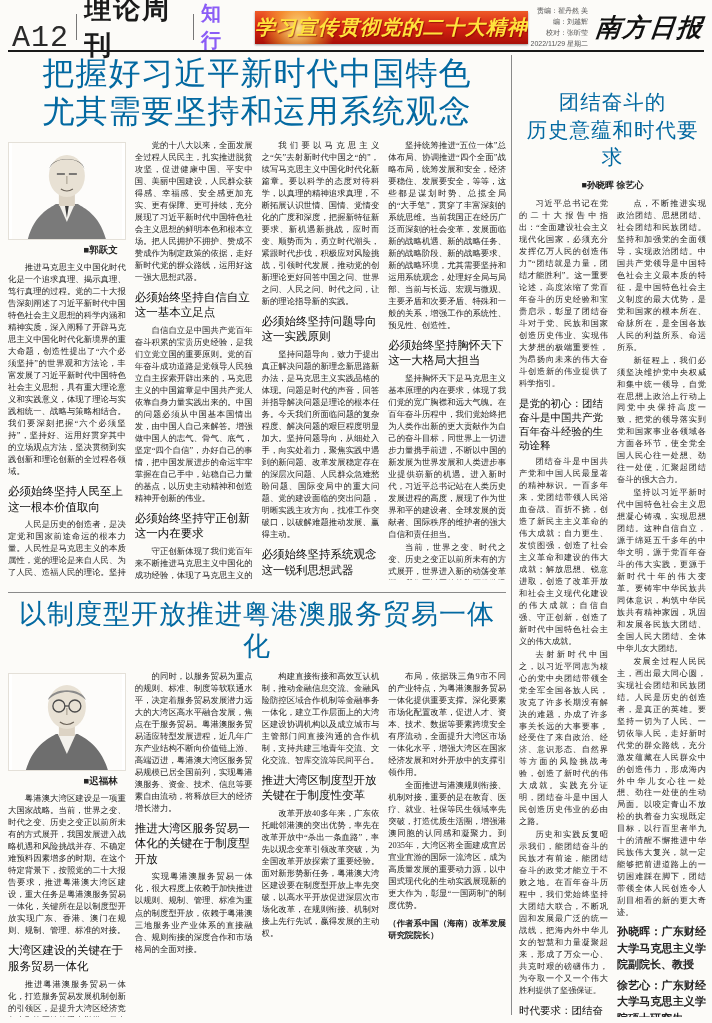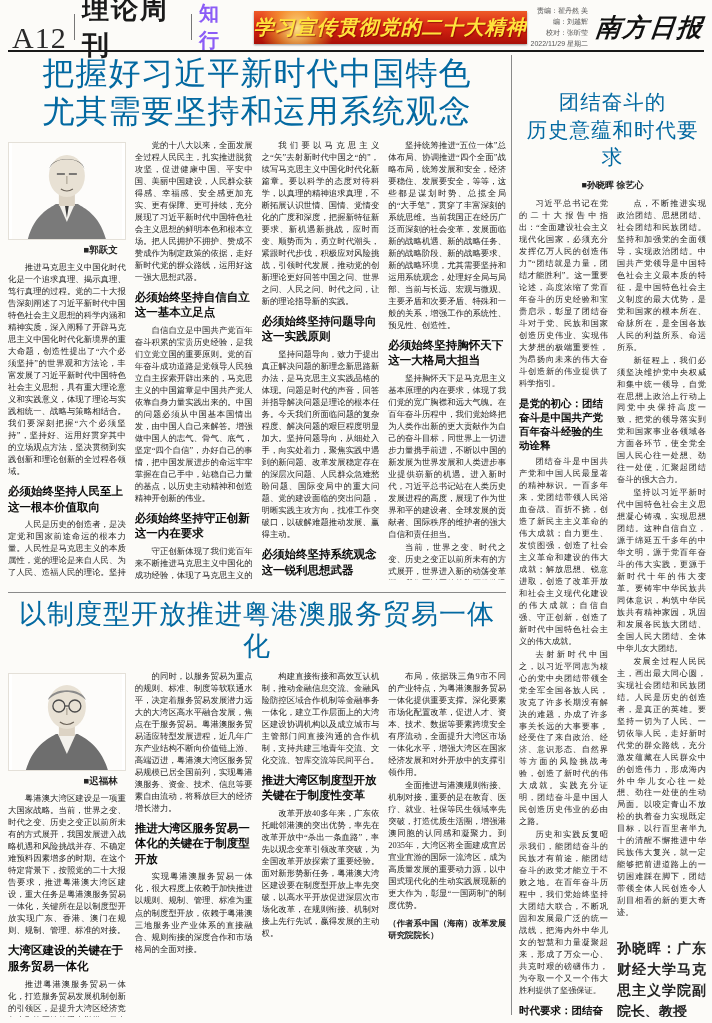--- a/index.html
+++ b/index.html
@@ -2,21 +2,21 @@
 <html><head>
 <meta charset="utf-8">
 <style>
   * { margin:0; padding:0; box-sizing:border-box; }
   html,body { width:712px; height:1023px; }
   body { background:#e9e7e2; font-family:"Liberation Serif", serif; color:#1c1c1c; }
   .page { position:relative; width:712px; height:1023px; background:#fcfbf8; overflow:hidden; }
 
   
   .header { position:absolute; top:6px; left:12px; right:8px; height:42px; display:flex; align-items:center; }
-  .page-no { font-size:30px; font-family:Liberation Serif, serif; color:#2a2a2a; letter-spacing:1px;margin-top:22px; }
+  .page-no { font-size:30px; font-family:Liberation Mono, monospace; color:#2a2a2a; letter-spacing:1px;margin-top:22px; }
   .vbar { width:1.5px; height:26px; background:#777; margin:0 7px; }
   .section-title { font-size:27px; font-weight:bold; color:#1a1a1a; letter-spacing:2px; }
   .edition { font-size:20px; color:#8b5cf6; font-weight:bold; letter-spacing:2px; }
   .banner { margin-left:16px; width:312px; height:33px; position:relative; overflow:hidden;
     background:linear-gradient(180deg,#ee5b28 0%, #d42312 50%, #a90f07 100%);
     display:flex; align-items:center; justify-content:center;
     box-shadow:0 1px 2px rgba(0,0,0,.4); }
   .banner::before { content:""; position:absolute; left:4px; top:-22px; width:78px; height:78px;
     background:radial-gradient(circle, rgba(255,240,140,.95) 0%, rgba(255,205,60,.45) 40%, rgba(255,180,40,0) 68%); }
   .banner-text { position:relative; color:#ffe33c; font-weight:bold; font-size:20px; letter-spacing:1px;
@@ -45,31 +45,31 @@
     font-family:"Liberation Sans", sans-serif; color:#222; }
 
   .cols { display:flex; gap:9px; overflow:hidden; }
   .top-article .cols { margin-top:9px; height:440px; }
   .bottom-article .cols { margin-top:8px; height:372px; }
   .right-article .cols { height:882px; }
   .col { flex:1; min-width:0; font-size:8.4px; line-height:1.43; text-align:justify; color:#262626; overflow:hidden; }
   .right-article .col { font-size:8.2px; line-height:1.46; }
 
   .blk-p { text-indent:2em; margin-bottom:1px; }
-  .blk-h { font-family:"Liberation Sans", sans-serif; font-weight:bold; font-size:11.5px;
+  .blk-h { font-family:"Liberation Sans", sans-serif; font-weight:normal; font-size:11.5px;
     line-height:1.35; margin:6px 0 4px; color:#0d0d0d; text-align:left; }
   .right-article .blk-h { font-size:10.5px; }
   .blk-by { text-align:right; font-weight:bold; font-size:9.5px; margin:3px 8px 6px 0;
     font-family:"Liberation Sans", sans-serif; }
   .blk-img { width:100%; height:98px; margin:2px 0 1px; border:1px solid #e4e0d8; background:#fff; }
   .blk-img svg { display:block; width:100%; height:100%; }
   .blk-foot { font-family:"Liberation Sans", sans-serif; font-weight:bold; font-size:8.4px;
     line-height:1.45; margin-top:5px; }
-  .blk-affil { font-family:"Liberation Sans", sans-serif; font-weight:bold; font-size:14px;
-    line-height:1.5; margin-top:19px; }
+  .blk-affil { font-family:"Liberation Sans", sans-serif; font-weight:bold; font-size:11px;
+    line-height:1.5; margin-top:4px; }
   .blk-fund { font-size:8px; color:#3a3a3a; margin-top:4px; text-indent:2em; line-height:1.5; }
 </style>
 </head>
 <body>
 
 <div class="page">
 
   <div class="header">
     <span class="page-no">A12</span>
     <span class="vbar"></span>

